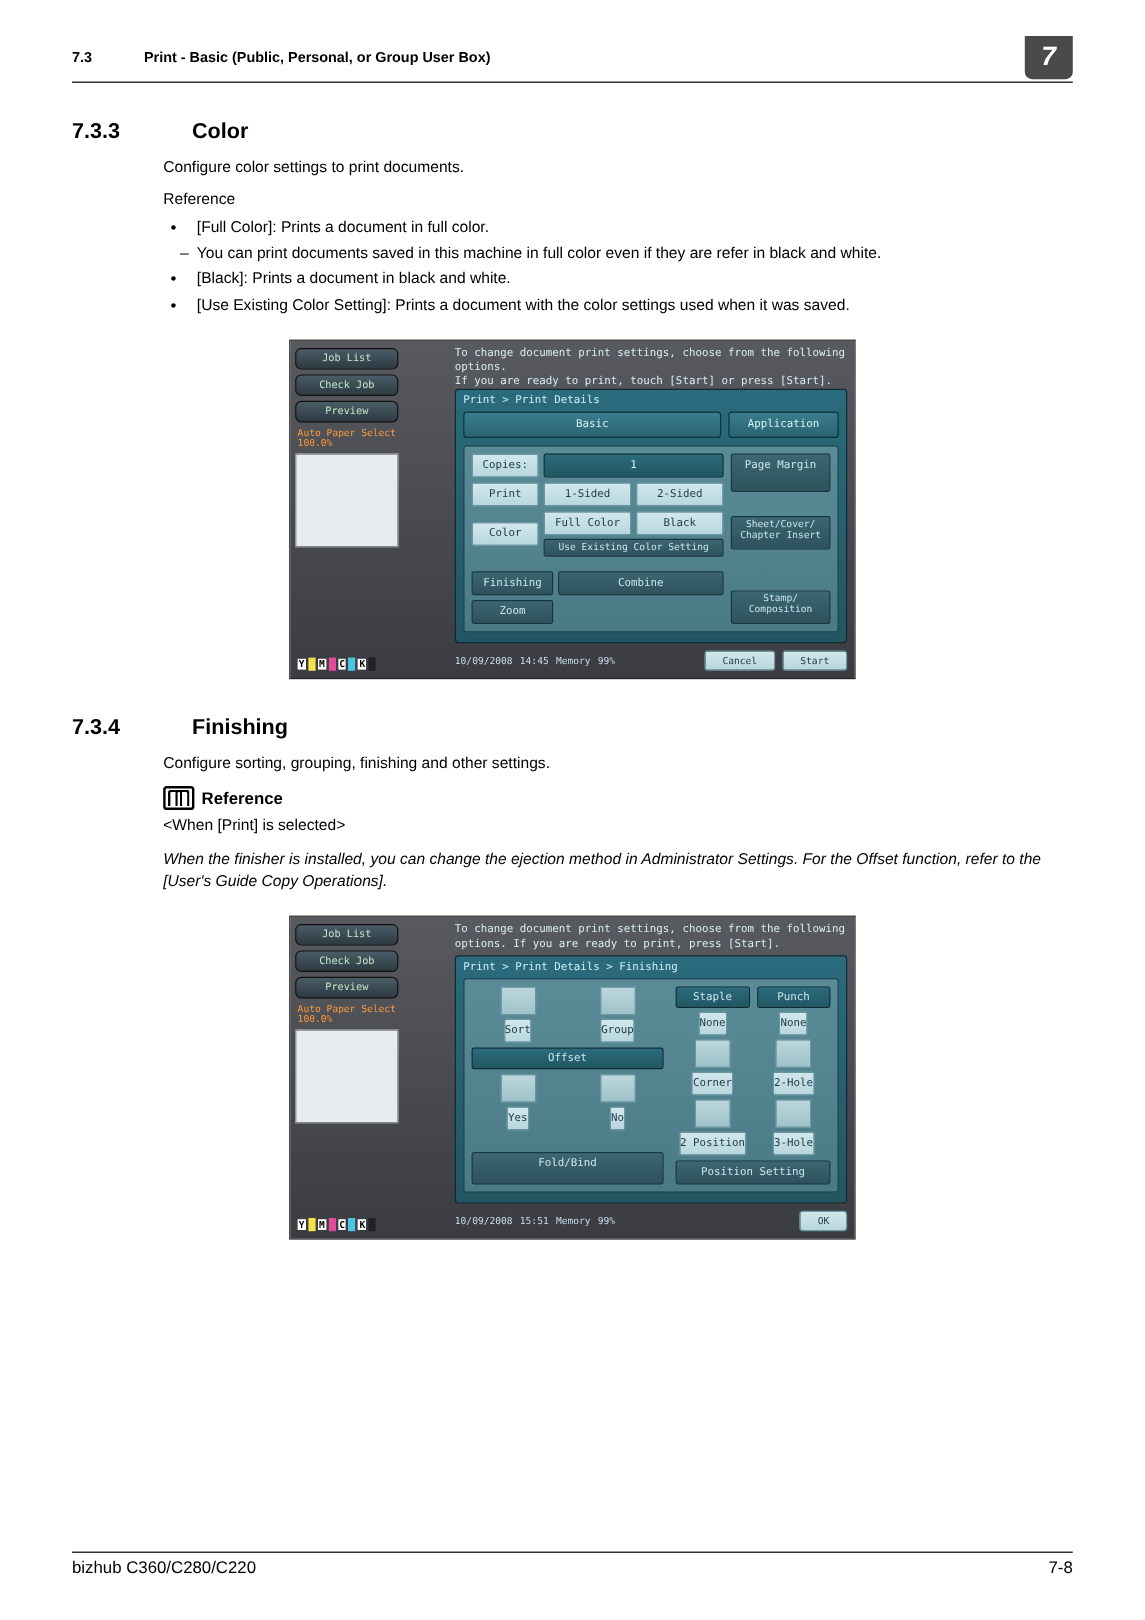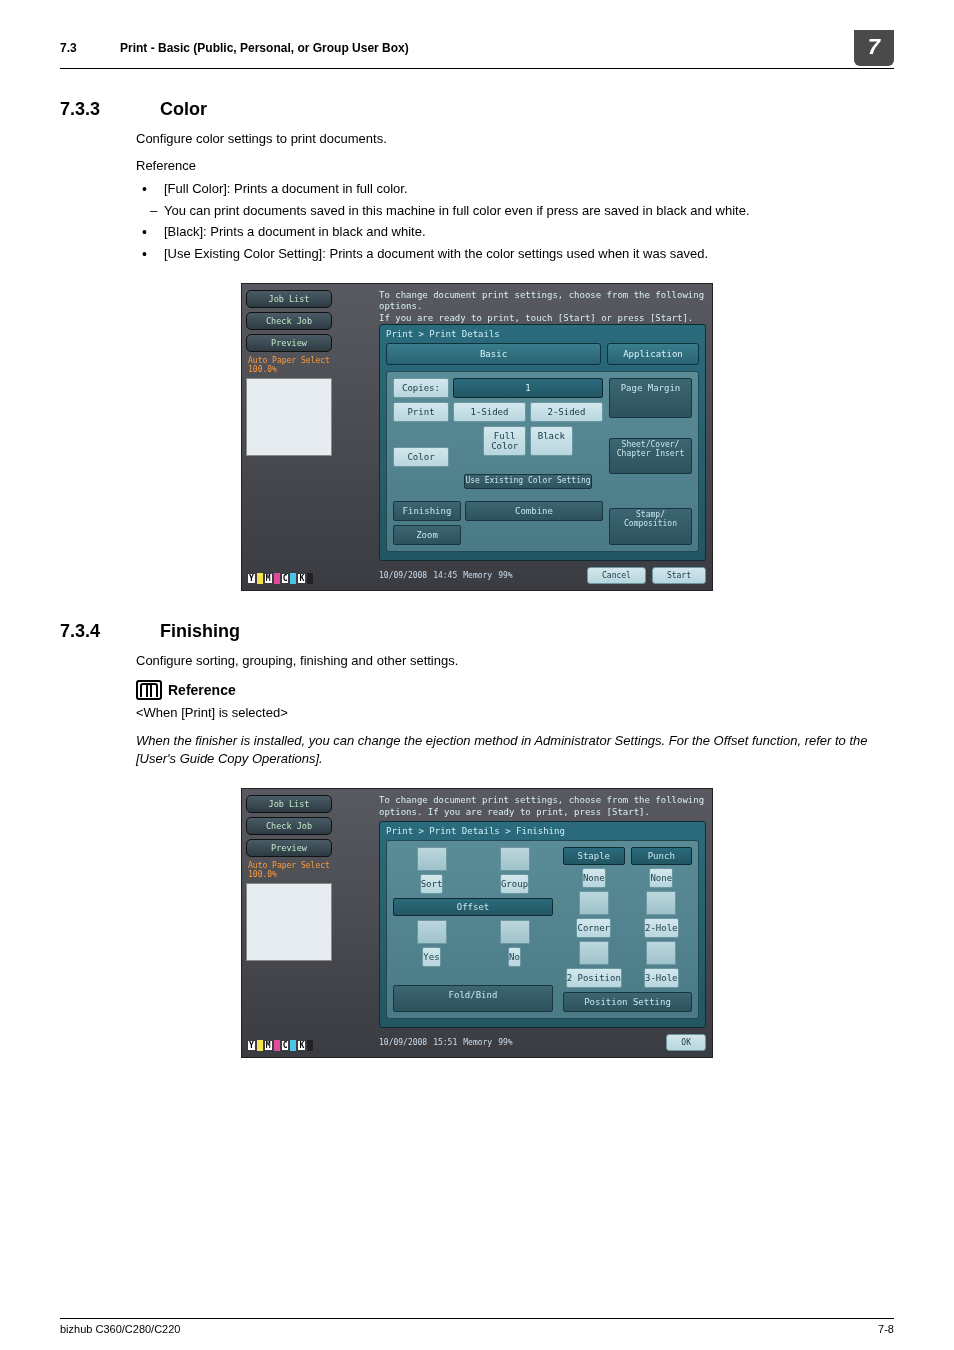--- a/index.html
+++ b/index.html
@@ -145,21 +145,21 @@
   .ty { background:#f4e24a;} .tm { background:#e24a9a;} .tc{background:#4ac6e2;} .tk{background:#222;}
 
   
   .ss-opt-col { display:flex; flex-direction:column; gap:3px; align-items:center; flex:1;}
   .ss-head-sm { background: linear-gradient(#2a6b7d,#225662); color:#c9e6ec; border:1px solid #0e2a32; border-radius:2px; padding:3px 0; width:100%; text-align:center;}
   .ss-sq { width:30px; height:24px; background: linear-gradient(#bcd7dd,#9fc2ca); border:1px solid #6a97a2;}
   .ss-r2 { display:flex; gap:6px; }
   .page-footer {
     display:flex; justify-content:space-between;
     border-top:1px solid #000; padding-top:4px; margin-top:260px;
-    font-size:11px;
+    font-size:14px;
     align-items:flex-end;
   }
 </style>
 </head>
 <body>
 
 <div class="header-row">
   <div class="hdr-num">7.3</div>
   <div class="hdr-title">Print - Basic (Public, Personal, or Group User Box)</div>
   <div class="hdr-chip">7</div>
@@ -167,21 +167,21 @@
 
 <div class="sec-row">
   <div class="sec-num">7.3.3</div>
   <div class="sec-title">Color</div>
 </div>
 <div class="body-block">
   <div class="para">Configure color settings to print documents.</div>
   <div class="ref-label">Reference</div>
   <ul class="bullets">
     <li class="dot">[Full Color]: Prints a document in full color.</li>
-    <li class="dash">You can print documents saved in this machine in full color even if press are saved in black and white.</li>
+    <li class="dash">You can print documents saved in this machine in full color even if they are refer in black and white.</li>
     <li class="dot">[Black]: Prints a document in black and white.</li>
     <li class="dot">[Use Existing Color Setting]: Prints a document with the color settings used when it was saved.</li>
   </ul>
 </div>
 
 <div class="screenshot">
   <div class="ss-left">
     <div class="ss-tab">Job List</div>
     <div class="ss-tab">Check Job</div>
     <div class="ss-tab">Preview</div>
@@ -205,21 +205,21 @@
             <div class="ss-lbl">Copies:</div>
             <div class="ss-val">1</div>
           </div>
           <div class="ss-row">
             <div class="ss-lbl">Print</div>
             <div class="ss-btn">1-Sided</div>
             <div class="ss-btn">2-Sided</div>
           </div>
           <div class="ss-row" style="align-items:flex-start;">
             <div class="ss-lbl" style="align-self:center;">Color</div>
-            <div style="flex:1; display:flex; flex-direction:column; gap:18px;align-items:center;">
+            <div style="flex:1; display:flex; flex-direction:column; gap:3px;">
               <div style="display:flex; gap:4px;">
                 <div class="ss-btn">Full Color</div>
                 <div class="ss-btn">Black</div>
               </div>
               <div class="ss-btn dark small">Use Existing Color Setting</div>
             </div>
           </div>
           <div class="ss-row" style="margin-top:8px;">
             <div class="ss-btn dark" style="flex:0 0 68px;">Finishing</div>
             <div class="ss-btn dark">Combine</div>

